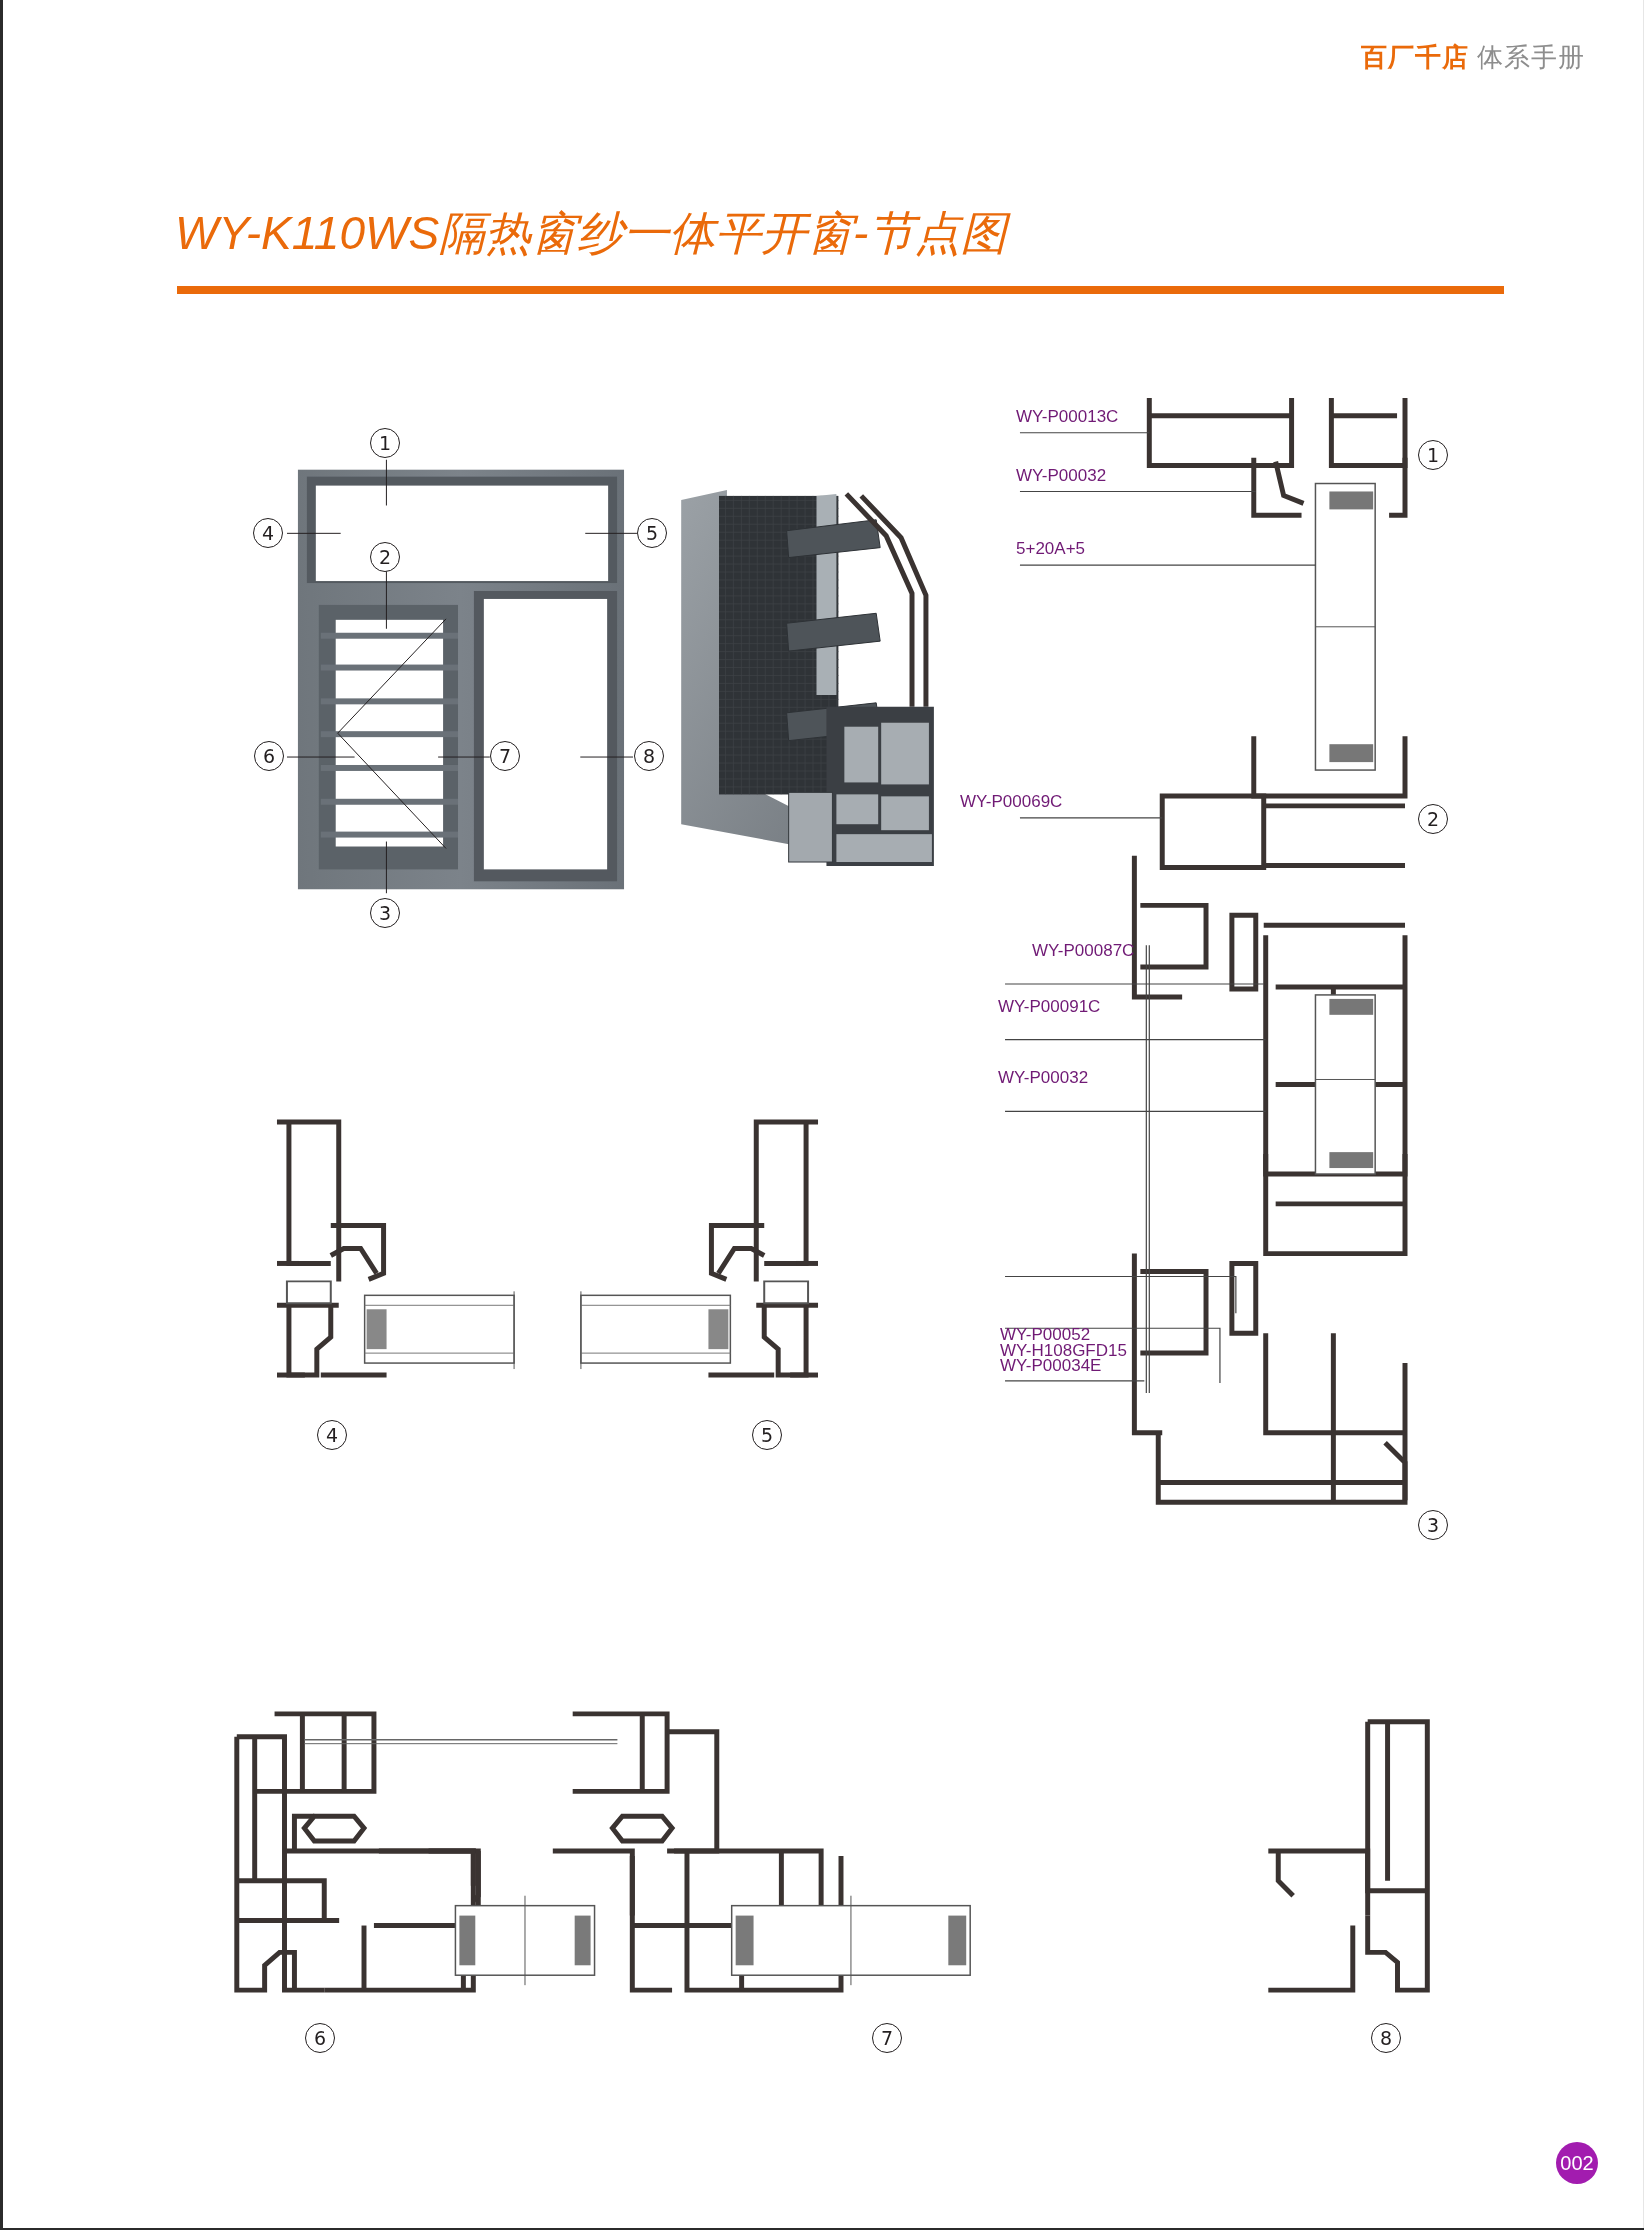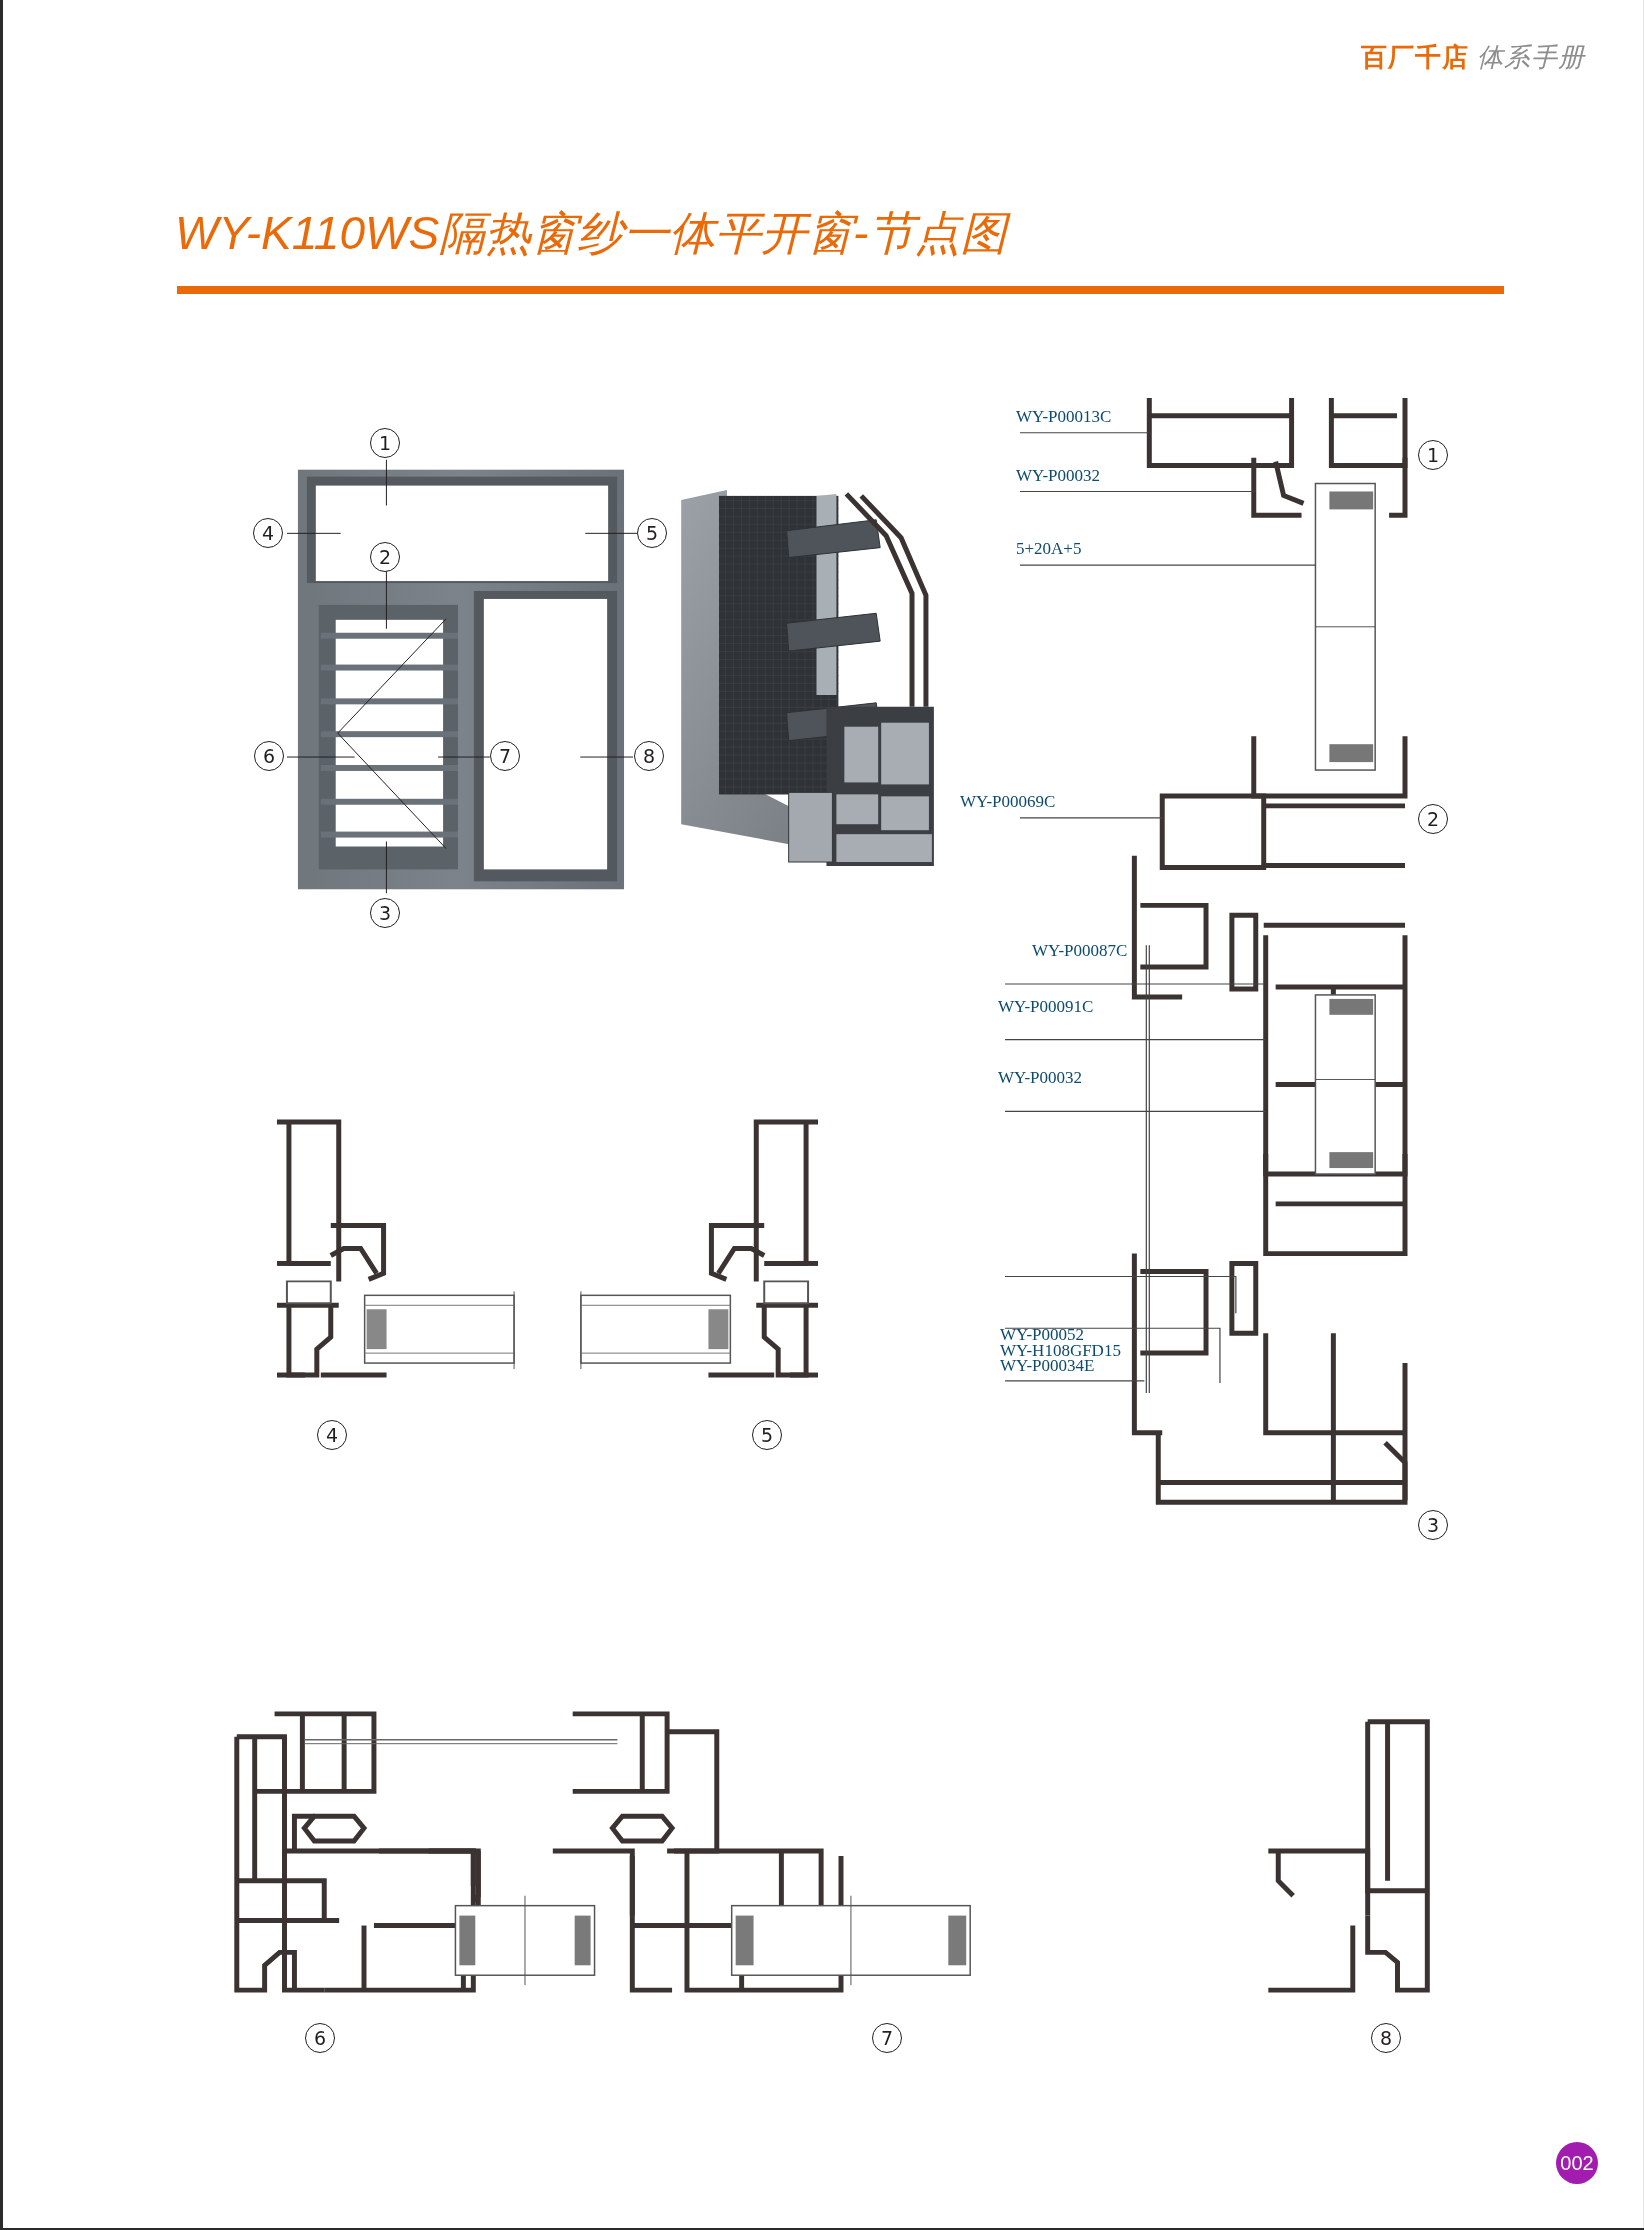--- a/index.html
+++ b/index.html
@@ -2,25 +2,25 @@
 <html><head>
 <meta charset="utf-8">
 <style>
   html,body{margin:0;padding:0;background:#fff;}
   body{width:1645px;height:2231px;position:relative;overflow:hidden;font-family:"Liberation Sans","DejaVu Sans",sans-serif;}
   .page-border-left{position:absolute;left:0;top:0;width:3px;height:2231px;background:#2b2b2b;}
   .page-border-bottom{position:absolute;left:0;bottom:0;width:1645px;height:3px;background:#2b2b2b;}
   .page-border-right{position:absolute;right:0;top:0;width:2px;height:2231px;background:#e6e6e6;}
   .brand{position:absolute;left:1361px;top:40px;font-size:26px;line-height:34px;white-space:nowrap;}
   .brand .b1{color:#ea6a0a;font-weight:bold;letter-spacing:1px;margin-top:28px;}
-  .brand .b2{color:#8d8d8d;margin-left:8px;letter-spacing:1px;font-style:italic;}
+  .brand .b2{color:#8d8d8d;margin-left:8px;letter-spacing:1px;}
   .title{position:absolute;left:175px;top:203px;font-size:46px;line-height:60px;color:#ea6a0a;white-space:nowrap;letter-spacing:0px;font-style:italic;}
   .title-rule{position:absolute;left:177px;top:286px;width:1327px;height:8px;background:#ea6a0a;}
   .abs{position:absolute;}
-  .lbl{position:absolute;font-size:17px;color:#0c4a6e;white-space:nowrap;font-family:Liberation Serif, serif;}
+  .lbl{position:absolute;font-size:17px;color:#701a75;white-space:nowrap;font-family:Liberation Sans, sans-serif;}
   .circ{position:absolute;width:28px;height:28px;border:1.5px solid #231f20;border-radius:50%;background:#fff;font-size:19px;line-height:28px;text-align:center;color:#231f20;font-family:"DejaVu Sans",sans-serif;}
   .pgnum{position:absolute;left:1556px;top:2142px;width:42px;height:42px;border-radius:50%;background:#a21caf;color:#fff;font-size:20px;line-height:42px;text-align:center;}
 </style>
 </head>
 <body>
 
 <div class="page-border-left"></div>
 <div class="page-border-right"></div>
 <div class="page-border-bottom"></div>
 

